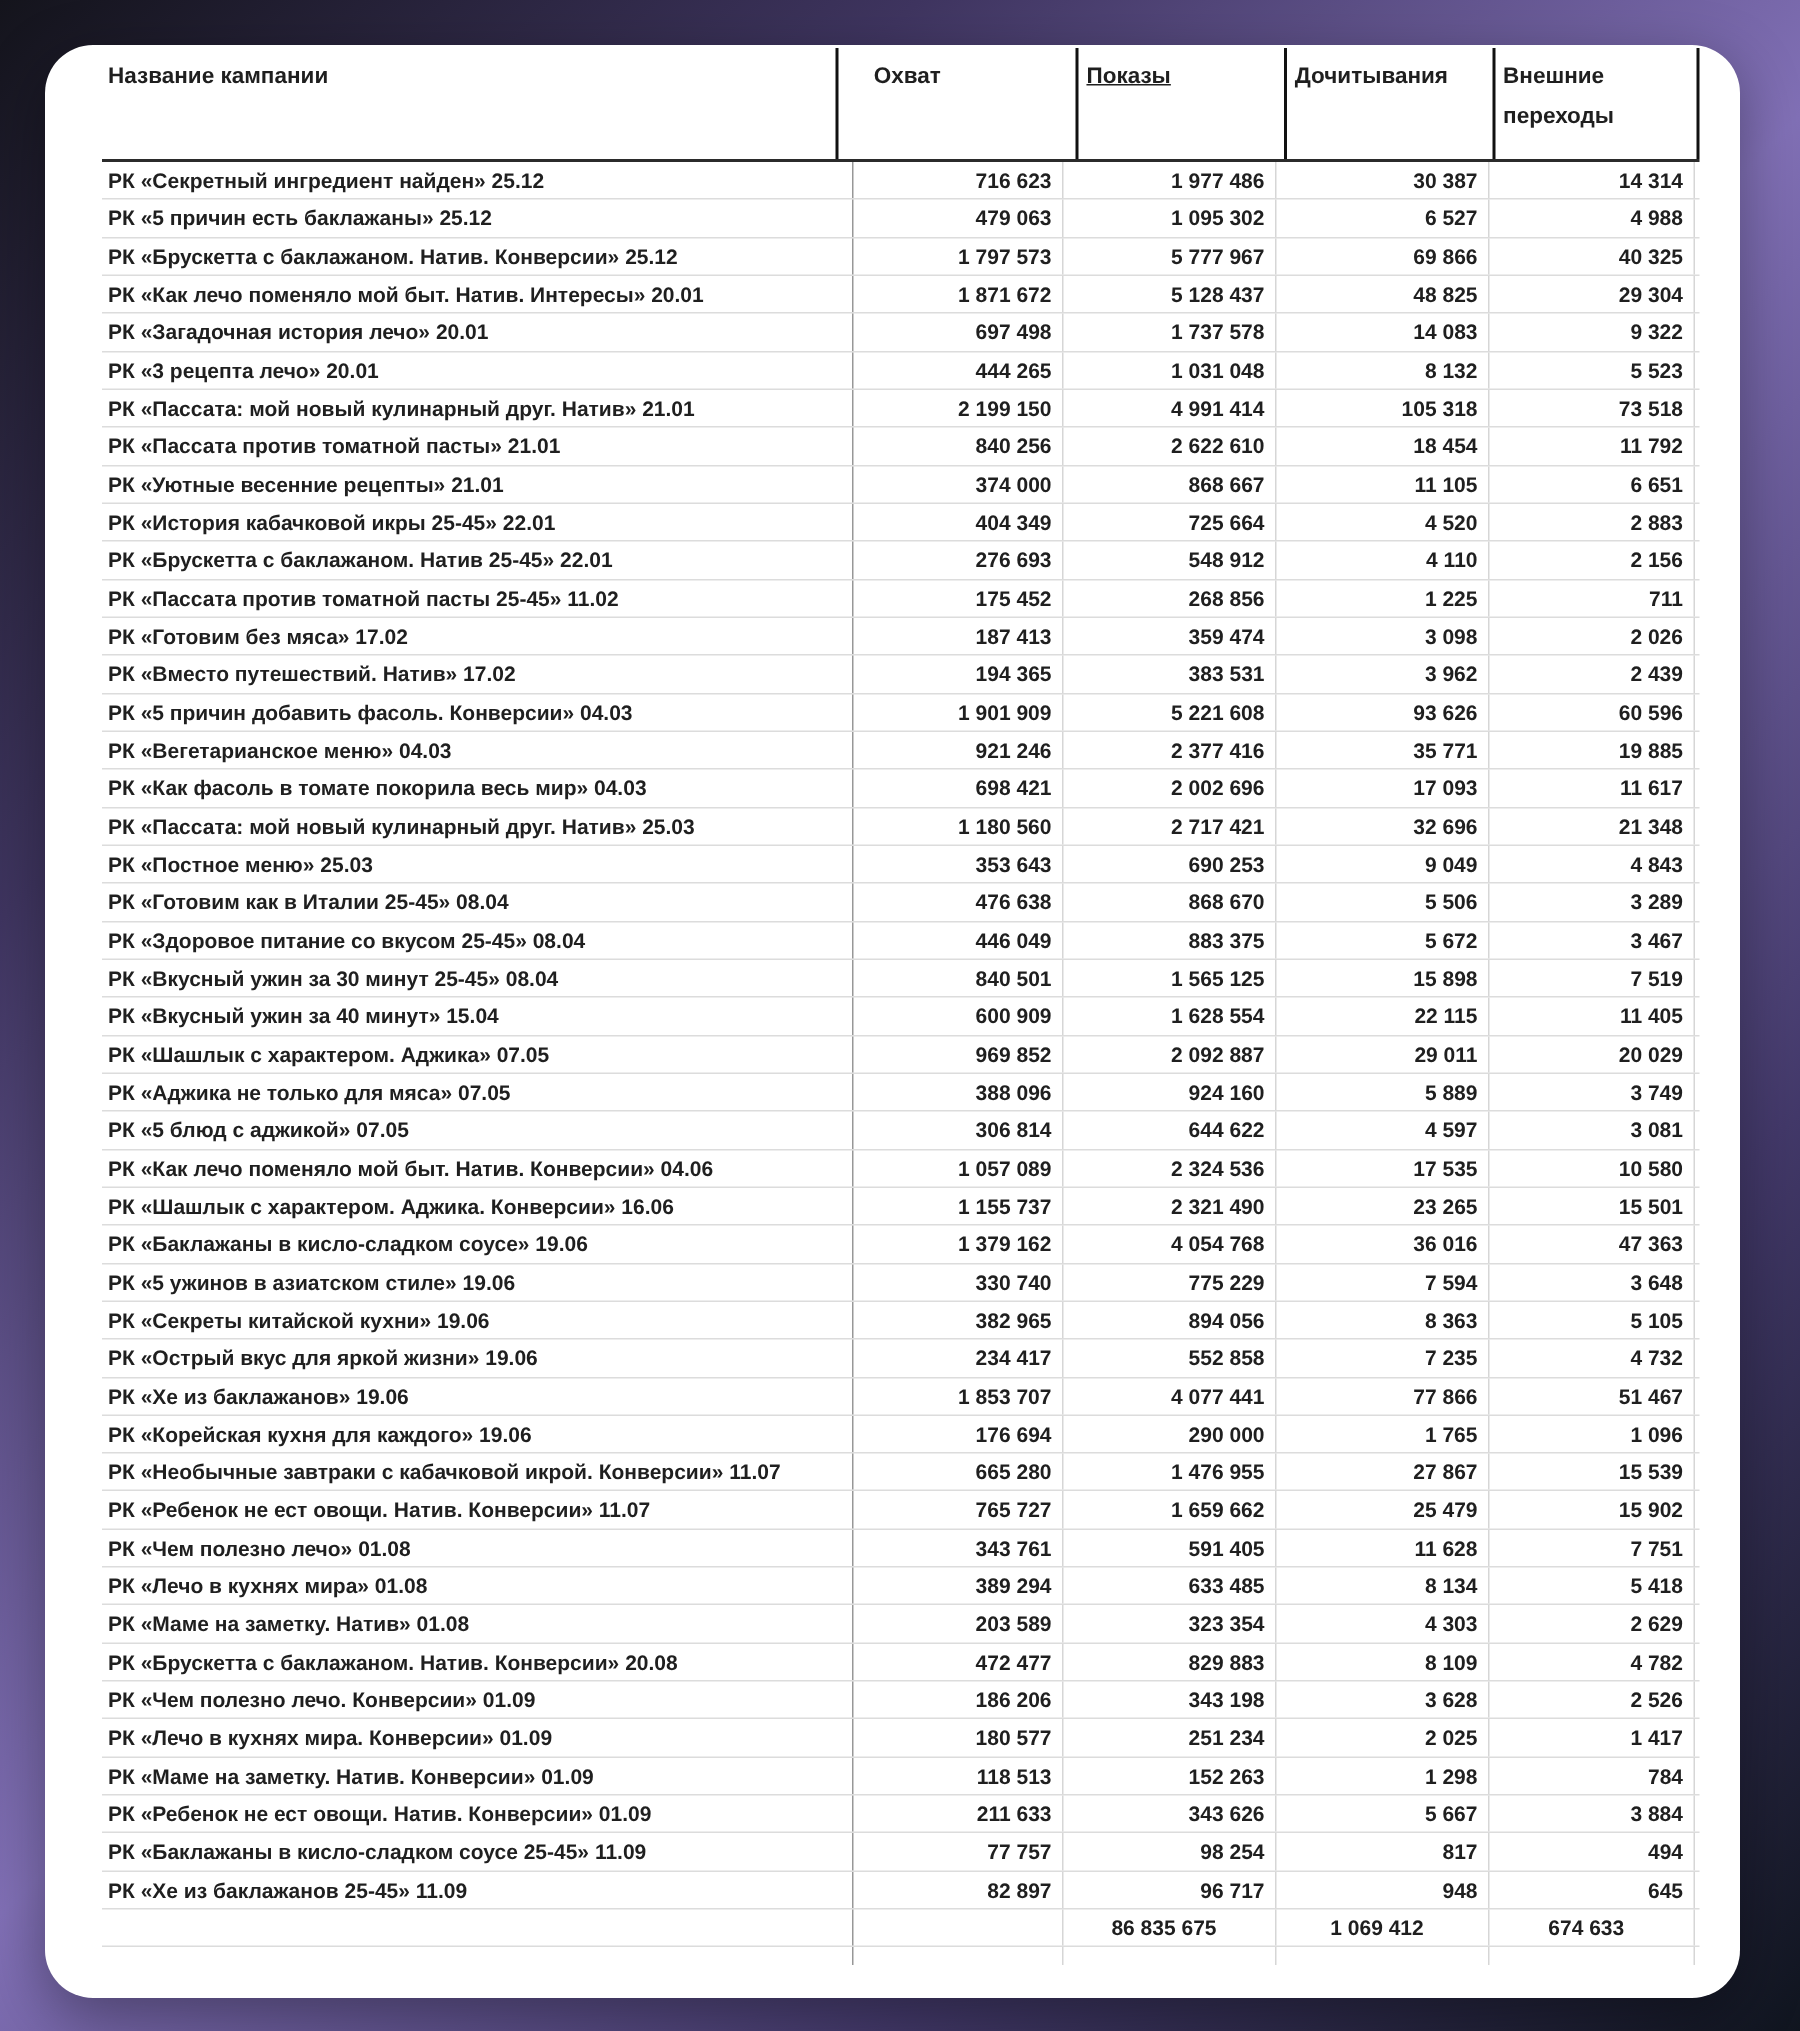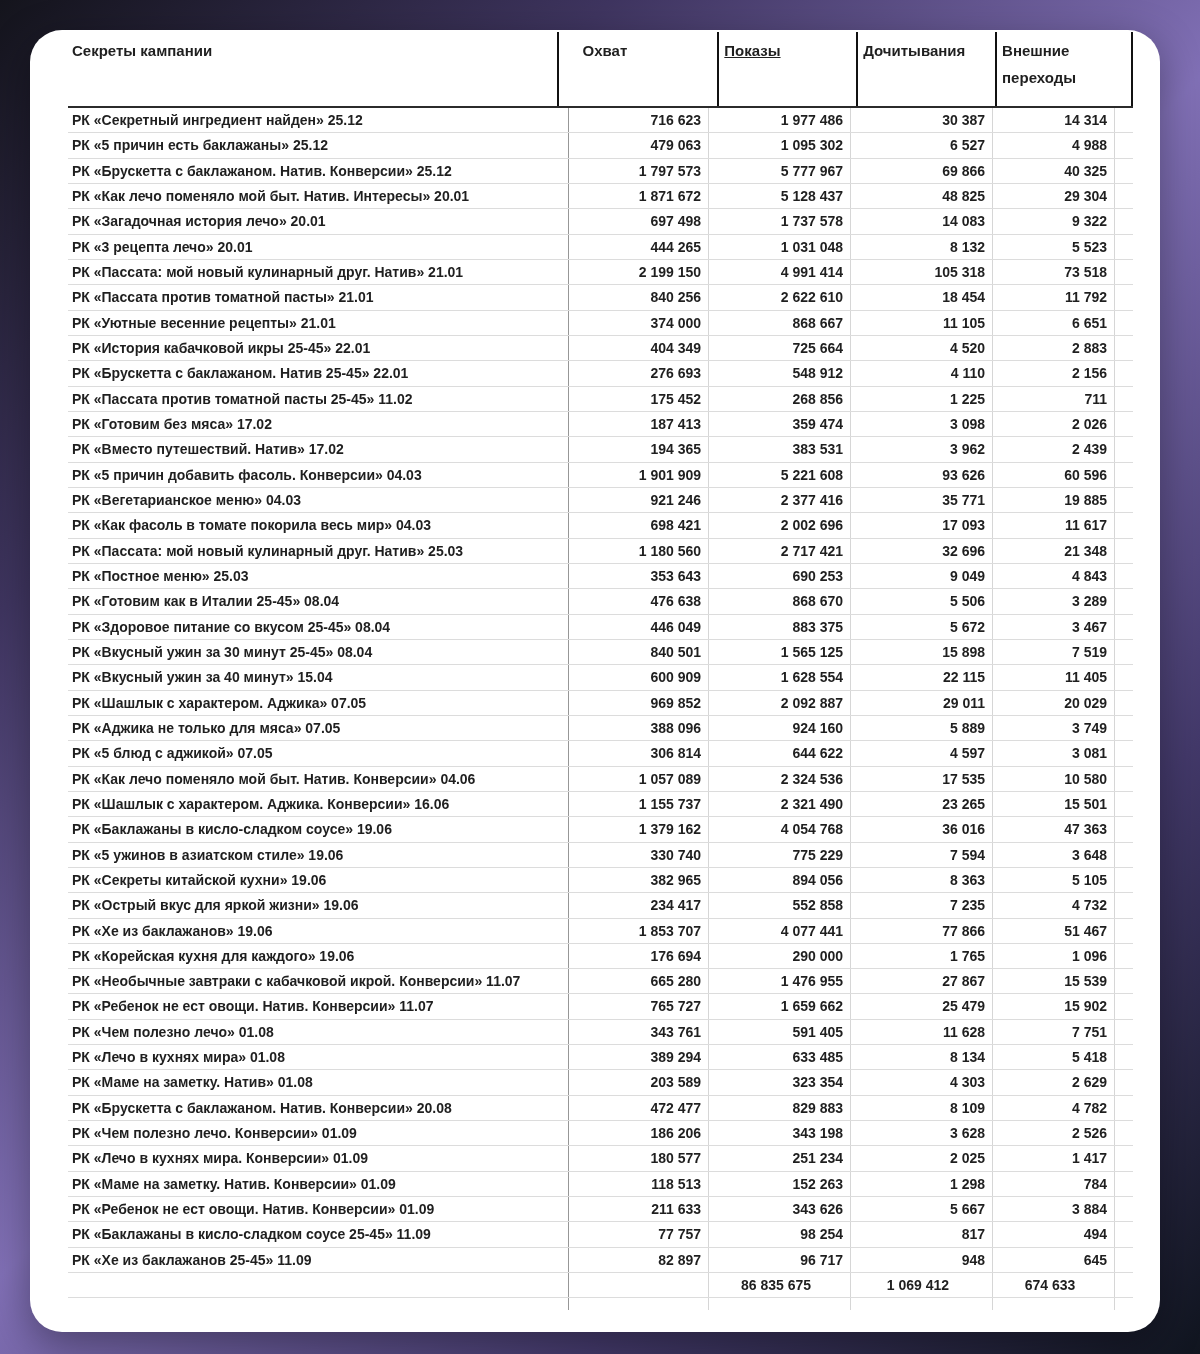--- a/index.html
+++ b/index.html
@@ -76,38 +76,38 @@
   }
   .c-num {
     text-align: right;
     padding-right: 7px;
     border-left: 1px solid #d6d6d6;
   }
   .c-first { border-left: 1px solid #979797; }
   .c-reach { width: 140px; }
   .c-impr  { width: 142px; }
   .c-reads { width: 142px; }
-  .c-ext   { width: 123px; border-right: 1px solid #d6d6d6; }
+  .c-ext   { width: 138px; border-right: 1px solid #d6d6d6; }
 
   .total-row .cell { font-weight: bold; text-align: center; }
 
   .partial-row {
     display: flex;
     height: 12px;
   }
   .partial-row .cell { border-bottom: none; }
 </style>
 </head>
 <body>
 
 <div class="card">
   <div class="sheet">
 
     <div class="hrow">
-      <div class="hcell h-name">Секреты кампании</div>
+      <div class="hcell h-name">Название кампании</div>
       <div class="hcell h-num h-reach">Охват</div>
       <div class="hcell h-num h-impr">Показы</div>
       <div class="hcell h-num h-reads">Дочитывания</div>
       <div class="hcell h-num h-ext">Внешние переходы</div>
     </div>
 
     <div>
         <div class="row">
           <div class="cell c-name">РК «Секретный ингредиент найден» 25.12</div>
           <div class="cell c-num c-first c-reach">716 623</div>

